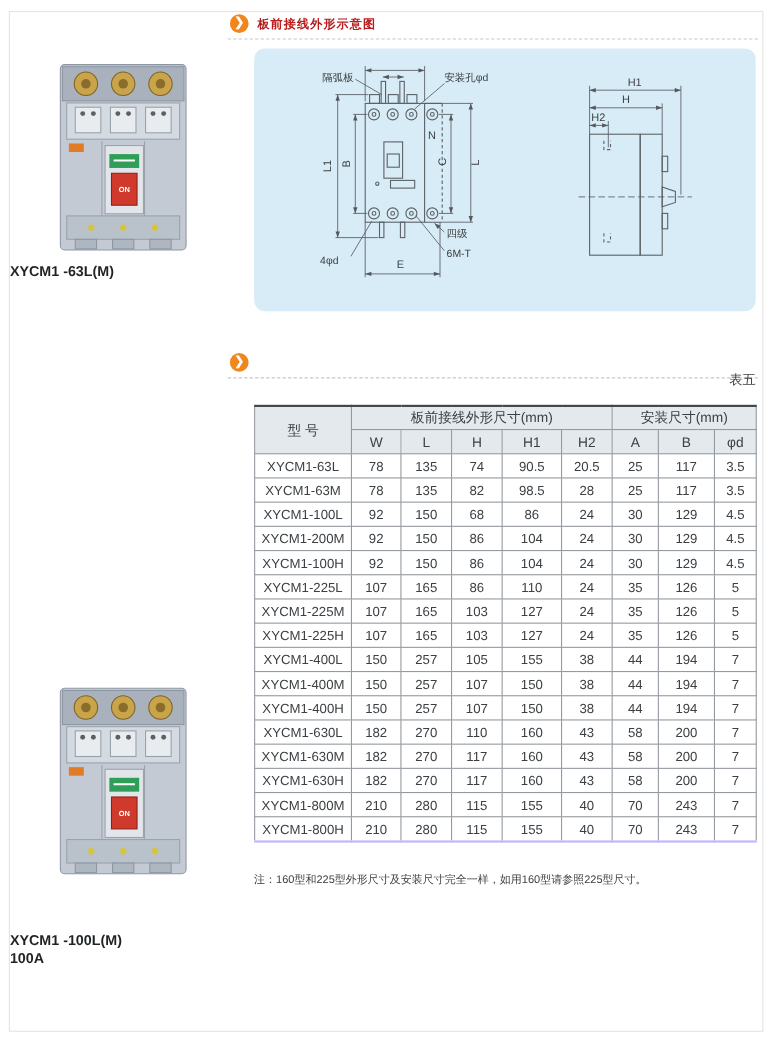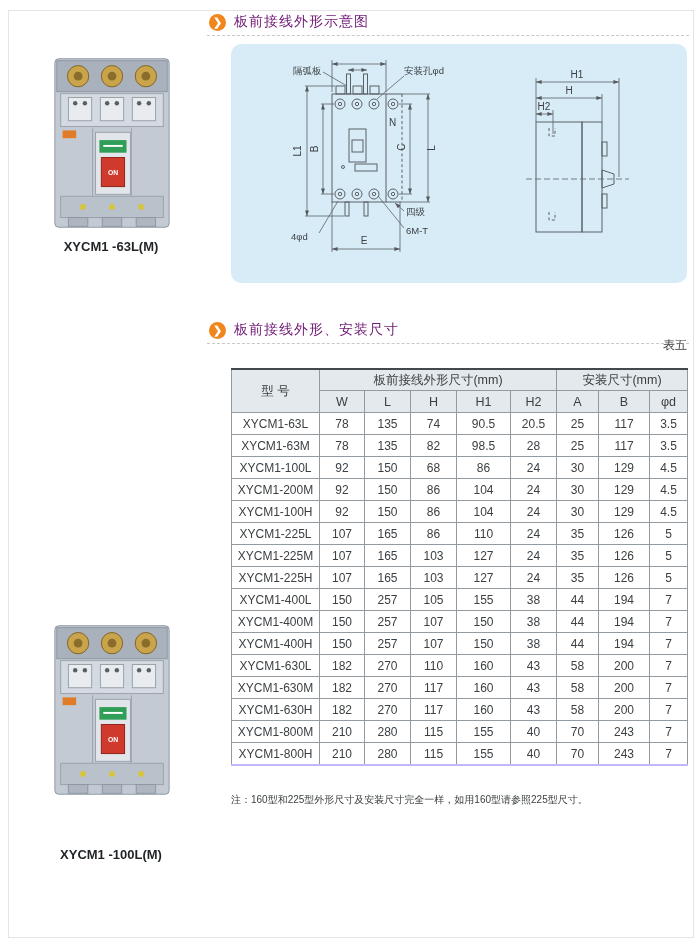--- a/index.html
+++ b/index.html
@@ -7,32 +7,32 @@
     width:700px;height:944px;background:#ffffff;position:relative;
     font-family:"Liberation Sans", sans-serif;color:#3c4043;
   }
   .page{
     position:absolute;left:8px;top:10px;width:684px;height:926px;
     border:1px solid #e4e4e4;background:#ffffff;
   }
   
   .product-photo{position:absolute;left:30px;width:146px;height:184px;}
   .caption{
-    position:absolute;left:0;width:204px;text-align:center;
+    position:absolute;left:0;width:204px;
     font-size:13px;font-weight:bold;color:#1f2326;line-height:1.25;
   }
   .caption span{display:block;}
   
   .section-header{position:absolute;left:200px;display:flex;align-items:center;gap:8px;}
   .arrow-icon{
     width:17px;height:17px;border-radius:50%;background:#f0861c;color:#ffffff;
     display:inline-flex;align-items:center;justify-content:center;
     font-size:11px;font-weight:bold;line-height:1;
   }
-  .section-title{font-size:14px;font-weight:normal;color:#701a75;letter-spacing:1px;}
+  .section-title{font-size:11px;font-weight:bold;color:#b91c1c;letter-spacing:1px;}
   .dashed-sep{position:absolute;left:198px;width:482px;border-top:1px dashed #c8c8c8;height:0;}
   
   .diagram-panel{
     position:absolute;left:222px;top:33px;width:456px;height:239px;
     background:#d8ecf7;border-radius:10px;
   }
   .diagram-panel svg{display:block;}
   .dim{stroke:#5c6166;stroke-width:0.8;fill:none;}
   .draw{stroke:#5c6166;stroke-width:1;fill:none;}
   .dash{stroke-dasharray:3,2.4;}
@@ -131,20 +131,21 @@
     <rect x="22" y="150" width="106" height="22" fill="#b9c1ca" stroke="#9aa2ac"></rect>
     <circle cx="45" cy="161" r="3" fill="#d6c43a"></circle>
       <circle cx="75" cy="161" r="3" fill="#d6c43a"></circle>
       <circle cx="105" cy="161" r="3" fill="#d6c43a"></circle>
     <rect x="30" y="172" width="20" height="9" fill="#aeb6c0" stroke="#8d97a3"></rect>
     <rect x="65" y="172" width="20" height="9" fill="#aeb6c0" stroke="#8d97a3"></rect>
     <rect x="100" y="172" width="20" height="9" fill="#aeb6c0" stroke="#8d97a3"></rect>
   </svg>
   <div class="caption" style="top:836px;">
     <span>XYCM1 -100L(M)</span>
+    <span>100A</span>
   </div>
 
   <div class="section-header" style="top:2px;">
     <span class="arrow-icon">❯</span>
     <span class="section-title">板前接线外形示意图</span>
   </div>
   <div class="dashed-sep" style="top:24px;"></div>
 
   <div class="diagram-panel">
     <svg width="456" height="239" viewBox="0 0 456 239">
@@ -254,21 +255,20 @@
       <text class="dlabel" x="338" y="50" text-anchor="middle">H</text>
 
       <line class="dim" x1="322" y1="66" x2="322" y2="90"></line>
       <line class="dim" x1="305" y1="70" x2="322" y2="70" marker-start="url(#ar)" marker-end="url(#ar)"></line>
       <text class="dlabel" x="313" y="66" text-anchor="middle">H2</text>
     </svg>
   </div>
 
   <div class="section-header" style="top:310px;">
     <span class="arrow-icon">❯</span>
-    <span class="section-title">板前接线外形、安装尺寸</span>
   </div>
   <div class="dashed-sep" style="top:332px;"></div>
 
   <div class="table-label" style="top:326px;">表五</div>
 
   <table class="dims">
     <colgroup>
       <col style="width:88px">
         <col style="width:45px">
         <col style="width:46px">

